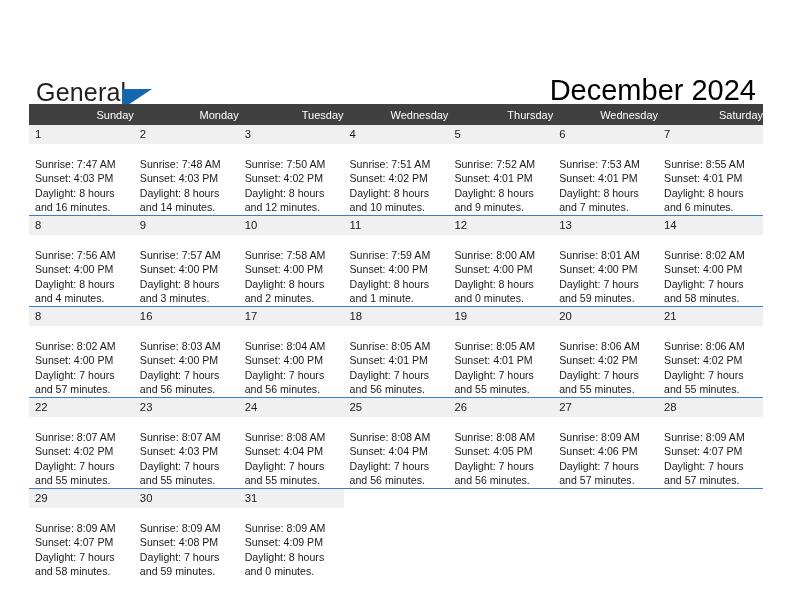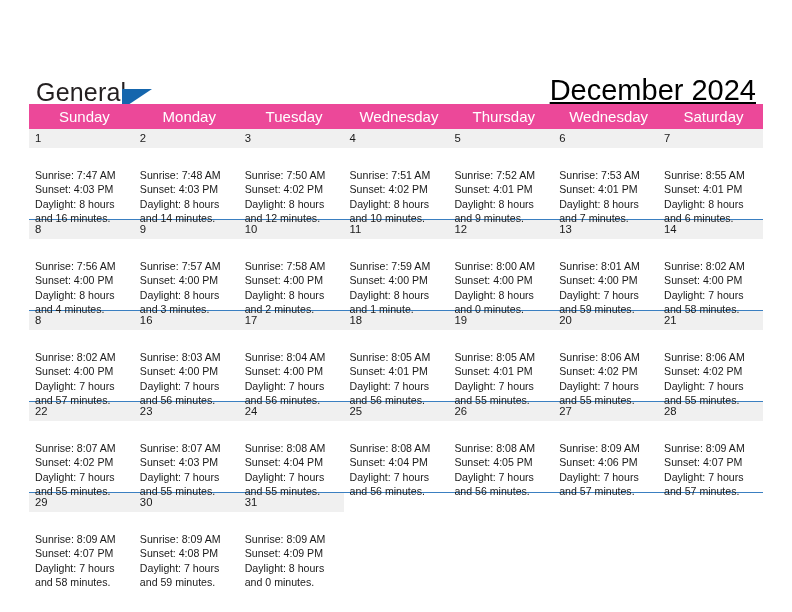--- a/index.html
+++ b/index.html
@@ -63,21 +63,20 @@
     height: 0;
     border-left: 30px solid #1566ad;
     border-bottom: 20px solid transparent;
   }
 
   .title-block {
     position: absolute;
     right: 36px;
     top: 28px;
     text-align: right;
-    text-decoration: underline;
   }
   .month-title {
     font-size: 29px;
     font-weight: normal;
     color: #000;
     line-height: 36px;
     white-space: nowrap;
   }
   .location-title {
     font-size: 14.5px;
@@ -90,25 +89,25 @@
   
   .calendar {
     position: absolute;
     left: 29px;
     top: 104px;
     width: 734px;
     border-collapse: collapse;
     table-layout: fixed;
   }
   .calendar th {
-    background: #ec4899;
+    background: #404040;
     color: #ffffff;
     font-weight: normal;
-    font-size: 15px;
-    text-align: center;
+    font-size: 11px;
+    text-align: right;
     padding: 4px 0 4px 6px;
     height: 13px;
     border: none;
   }
   .calendar td {
     vertical-align: top;
     padding: 0;
     border: none;
     border-top: 1px solid #3a7fc1;
     height: 90px;
@@ -126,21 +125,21 @@
     font-size: 11.3px;
     color: #1a1a1a;
     padding: 3px 0 3px 6px;
     line-height: 13px;
     height: 13px;
   }
   .day-num.empty {
     background: transparent;
   }
   .day-info {
-    padding: 20px 6px 0 6px;
+    padding: 13px 6px 0 6px;
     font-size: 10.6px;
     line-height: 14.3px;
     color: #1a1a1a;
   }
   .day-info div {
     white-space: nowrap;
   }
 </style>
 </head>
 <body>

